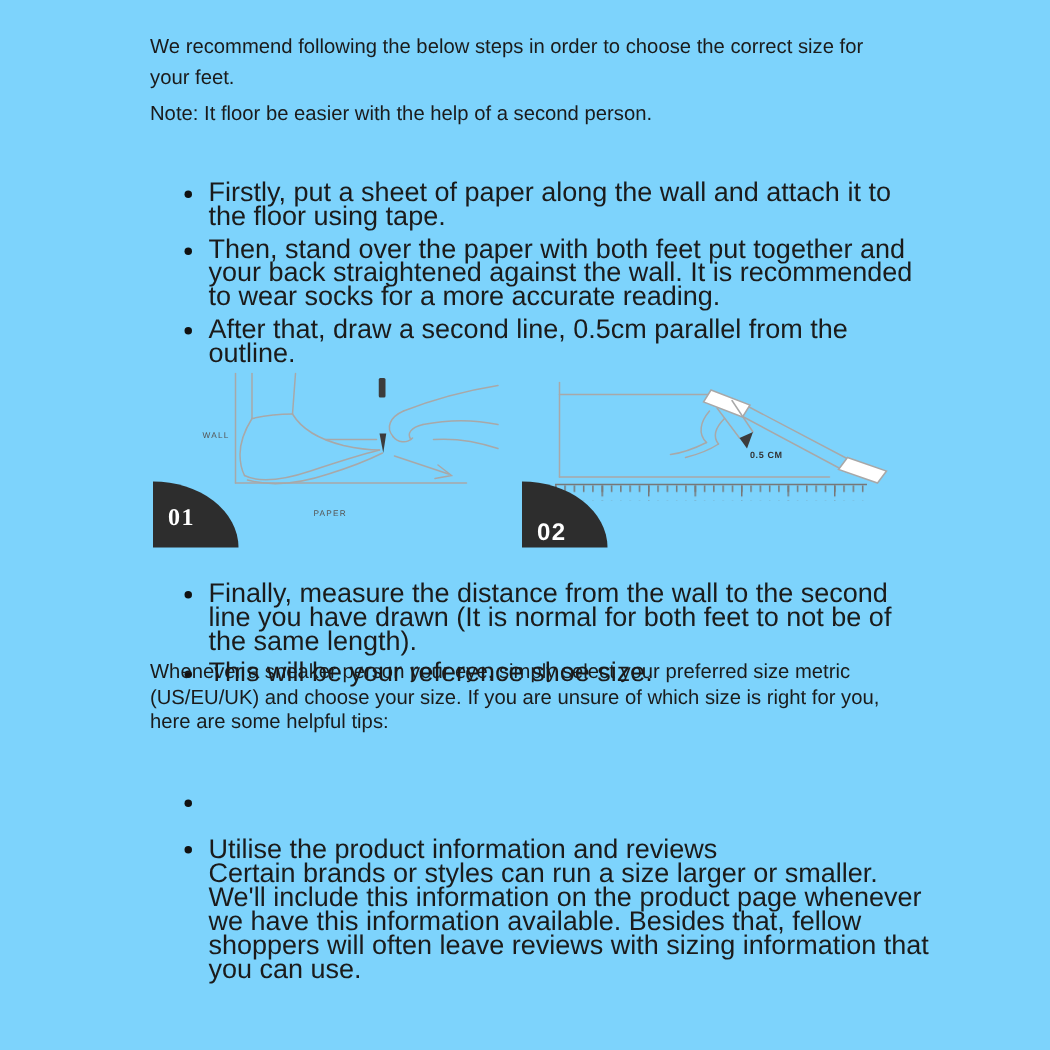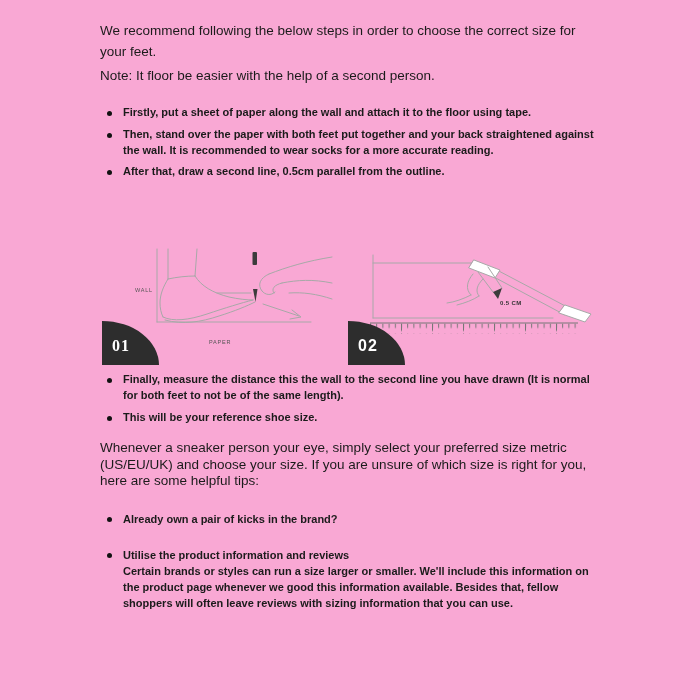--- a/index.html
+++ b/index.html
@@ -1,23 +1,23 @@
 <!DOCTYPE html>
 <html><head>
 <meta charset="utf-8">
 <style>
   html,body{margin:0;padding:0;background:#ffffff;}
   .page{
-    position:relative;width:700px;height:700px;background:#f9a8d4;overflow:hidden;
+    position:relative;width:700px;height:700px;background:#7dd3fc;overflow:hidden;
     font-family:"Liberation Sans", sans-serif;color:#1b1b1b;
   }
   .para{position:absolute;left:100px;width:505px;font-size:13.5px;line-height:20.5px;}
   .para.tight{line-height:16.5px;}
-  ul.bullets{position:absolute;left:100px;width:505px;margin:0;padding:0;list-style:none;
-    font-size:11px;line-height:15.8px;font-weight:bold;}
+  ul.bullets{position:absolute;left:100px;width:505px;margin:16px;padding:0;list-style:none;
+    font-size:18px;line-height:15.8px;}
   ul.bullets li{display:flex;margin:0 0 6px 0;}
   ul.bullets.tips li{margin-bottom:20px;line-height:16px;}
   .dot{flex:none;width:5px;height:5px;border-radius:50%;background:#111;margin:6px 11px 0 7px;}
   .btext{flex:1;}
   .tip-title,.tip-body{display:block;}
   .diagram{position:absolute;top:247px;height:118px;}
   .diagram svg{position:absolute;left:0;top:0;}
   #d1{left:99px;width:235px;}
   #d2{left:345px;width:255px;}
   .badge{
@@ -112,47 +112,46 @@
         <path d="M134 49 C128 53 120 56 112 58"></path>
       </g>
       <path d="M148 45 L157 41 L153 52 Z" fill="#3c3c3c" stroke="none"></path>
       <g>
         <line x1="25" y1="76" x2="233" y2="76" stroke="#777" stroke-width="1"></line>
         <rect x="25" y="76.5" width="208" height="10" fill="url(#t1)"></rect>
         <rect x="25" y="76.5" width="208" height="10" fill="url(#t2)"></rect>
       </g>
       <text x="155" y="58" font-size="6" font-weight="bold" letter-spacing="0.4" fill="#333">0.5 CM</text>
     </svg>
-    <div class="badge" style="background:#2d2d2d;color:#ffffff;">
+    <div class="badge" style="background:#2d2d2d;color:#ffffff;align-items:flex-end;">
       <span>02</span>
     </div>
   </div>
 
   <ul class="bullets" style="top:372px;">
     <li>
       <span class="dot"></span>
-      <span class="btext">Finally, measure the distance this the wall to the second line you have drawn (It is normal for both feet to not be of the same length).</span>
+      <span class="btext">Finally, measure the distance from the wall to the second line you have drawn (It is normal for both feet to not be of the same length).</span>
     </li>
     <li>
       <span class="dot"></span>
       <span class="btext">This will be your reference shoe size.</span>
     </li>
   </ul>
 
   <div class="para tight" style="top:440px;">Whenever a sneaker person your eye, simply select your preferred size metric (US/EU/UK) and choose your size. If you are unsure of which size is right for you, here are some helpful tips:</div>
 
   <ul class="bullets tips" style="top:511px;">
     <li>
       <span class="dot"></span>
       <span class="btext">
-        <span class="tip-title">Already own a pair of kicks in the brand?</span>
       </span>
     </li>
     <li>
       <span class="dot"></span>
       <span class="btext">
         <span class="tip-title">Utilise the product information and reviews</span>
-        <span class="tip-body">Certain brands or styles can run a size larger or smaller. We'll include this information on the product page whenever we good this information available. Besides that, fellow shoppers will often leave reviews with sizing information that you can use.</span>
+        <span class="tip-body">Certain brands or styles can run a size larger or smaller. We'll include this information on the product page whenever we have this information available. Besides that, fellow shoppers will often leave reviews with sizing information that you can use.</span>
       </span>
     </li>
   </ul>
 
 </div>
 
 </body></html>

